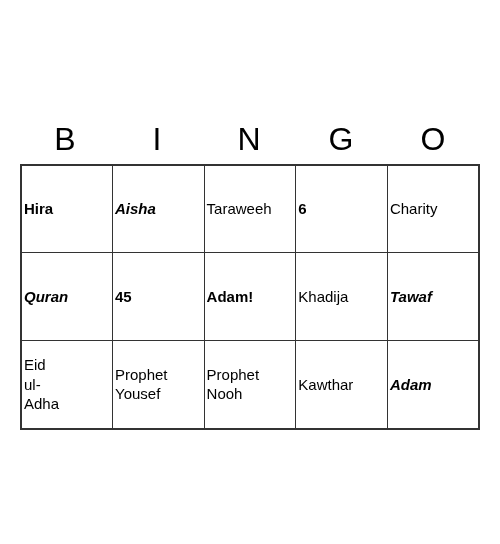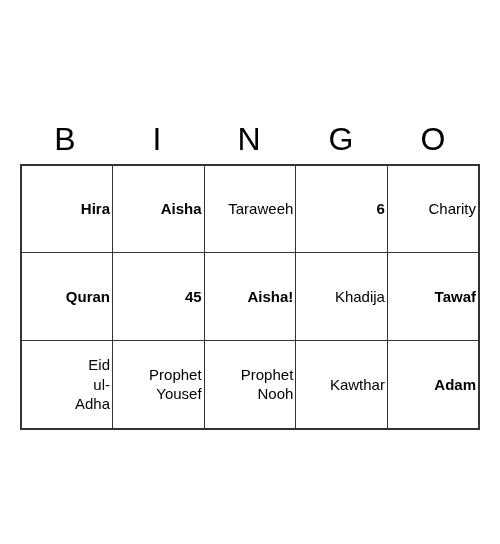--- a/index.html
+++ b/index.html
@@ -38,37 +38,38 @@
     }
 
     .bingo-grid {
       width: 100%;
       border-collapse: collapse;
       border: 2px solid #333;
     }
 
     .bingo-grid td {
       border: 1.5px solid #333;
-      text-align: right;
+      text-align: left;
       vertical-align: middle;
       padding: 4px 2px;
       height: 88px;
       width: 92px;
       font-size: 15px;
       line-height: 1.3;
     }
 
     .cell-large {
       font-size: 26px;
       font-weight: bold;
     }
 
     .cell-medium {
       font-size: 20px;
       font-weight: bold;
+      font-style: italic;
     }
 
     .cell-normal {
       font-size: 14px;
     }
 
     .cell-free {
       font-size: 22px;
       font-weight: bold;
     }
@@ -89,21 +90,21 @@
     <tr>
           <td class="cell-large">Hira</td>
           <td class="cell-medium">Aisha</td>
           <td class="cell-normal">Taraweeh</td>
           <td class="cell-large">6</td>
           <td class="cell-normal">Charity</td>
         </tr>
         <tr>
           <td class="cell-medium">Quran</td>
           <td class="cell-large">45</td>
-          <td class="cell-free">Aisha!</td>
+          <td class="cell-free">Adam!</td>
           <td class="cell-normal">Khadija</td>
           <td class="cell-medium">Tawaf</td>
         </tr>
         <tr>
           <td class="cell-normal">Eid<br>ul-<br>Adha</td>
           <td class="cell-normal">Prophet<br>Yousef</td>
           <td class="cell-normal">Prophet<br>Nooh</td>
           <td class="cell-normal">Kawthar</td>
           <td class="cell-medium">Adam</td>
         </tr>

